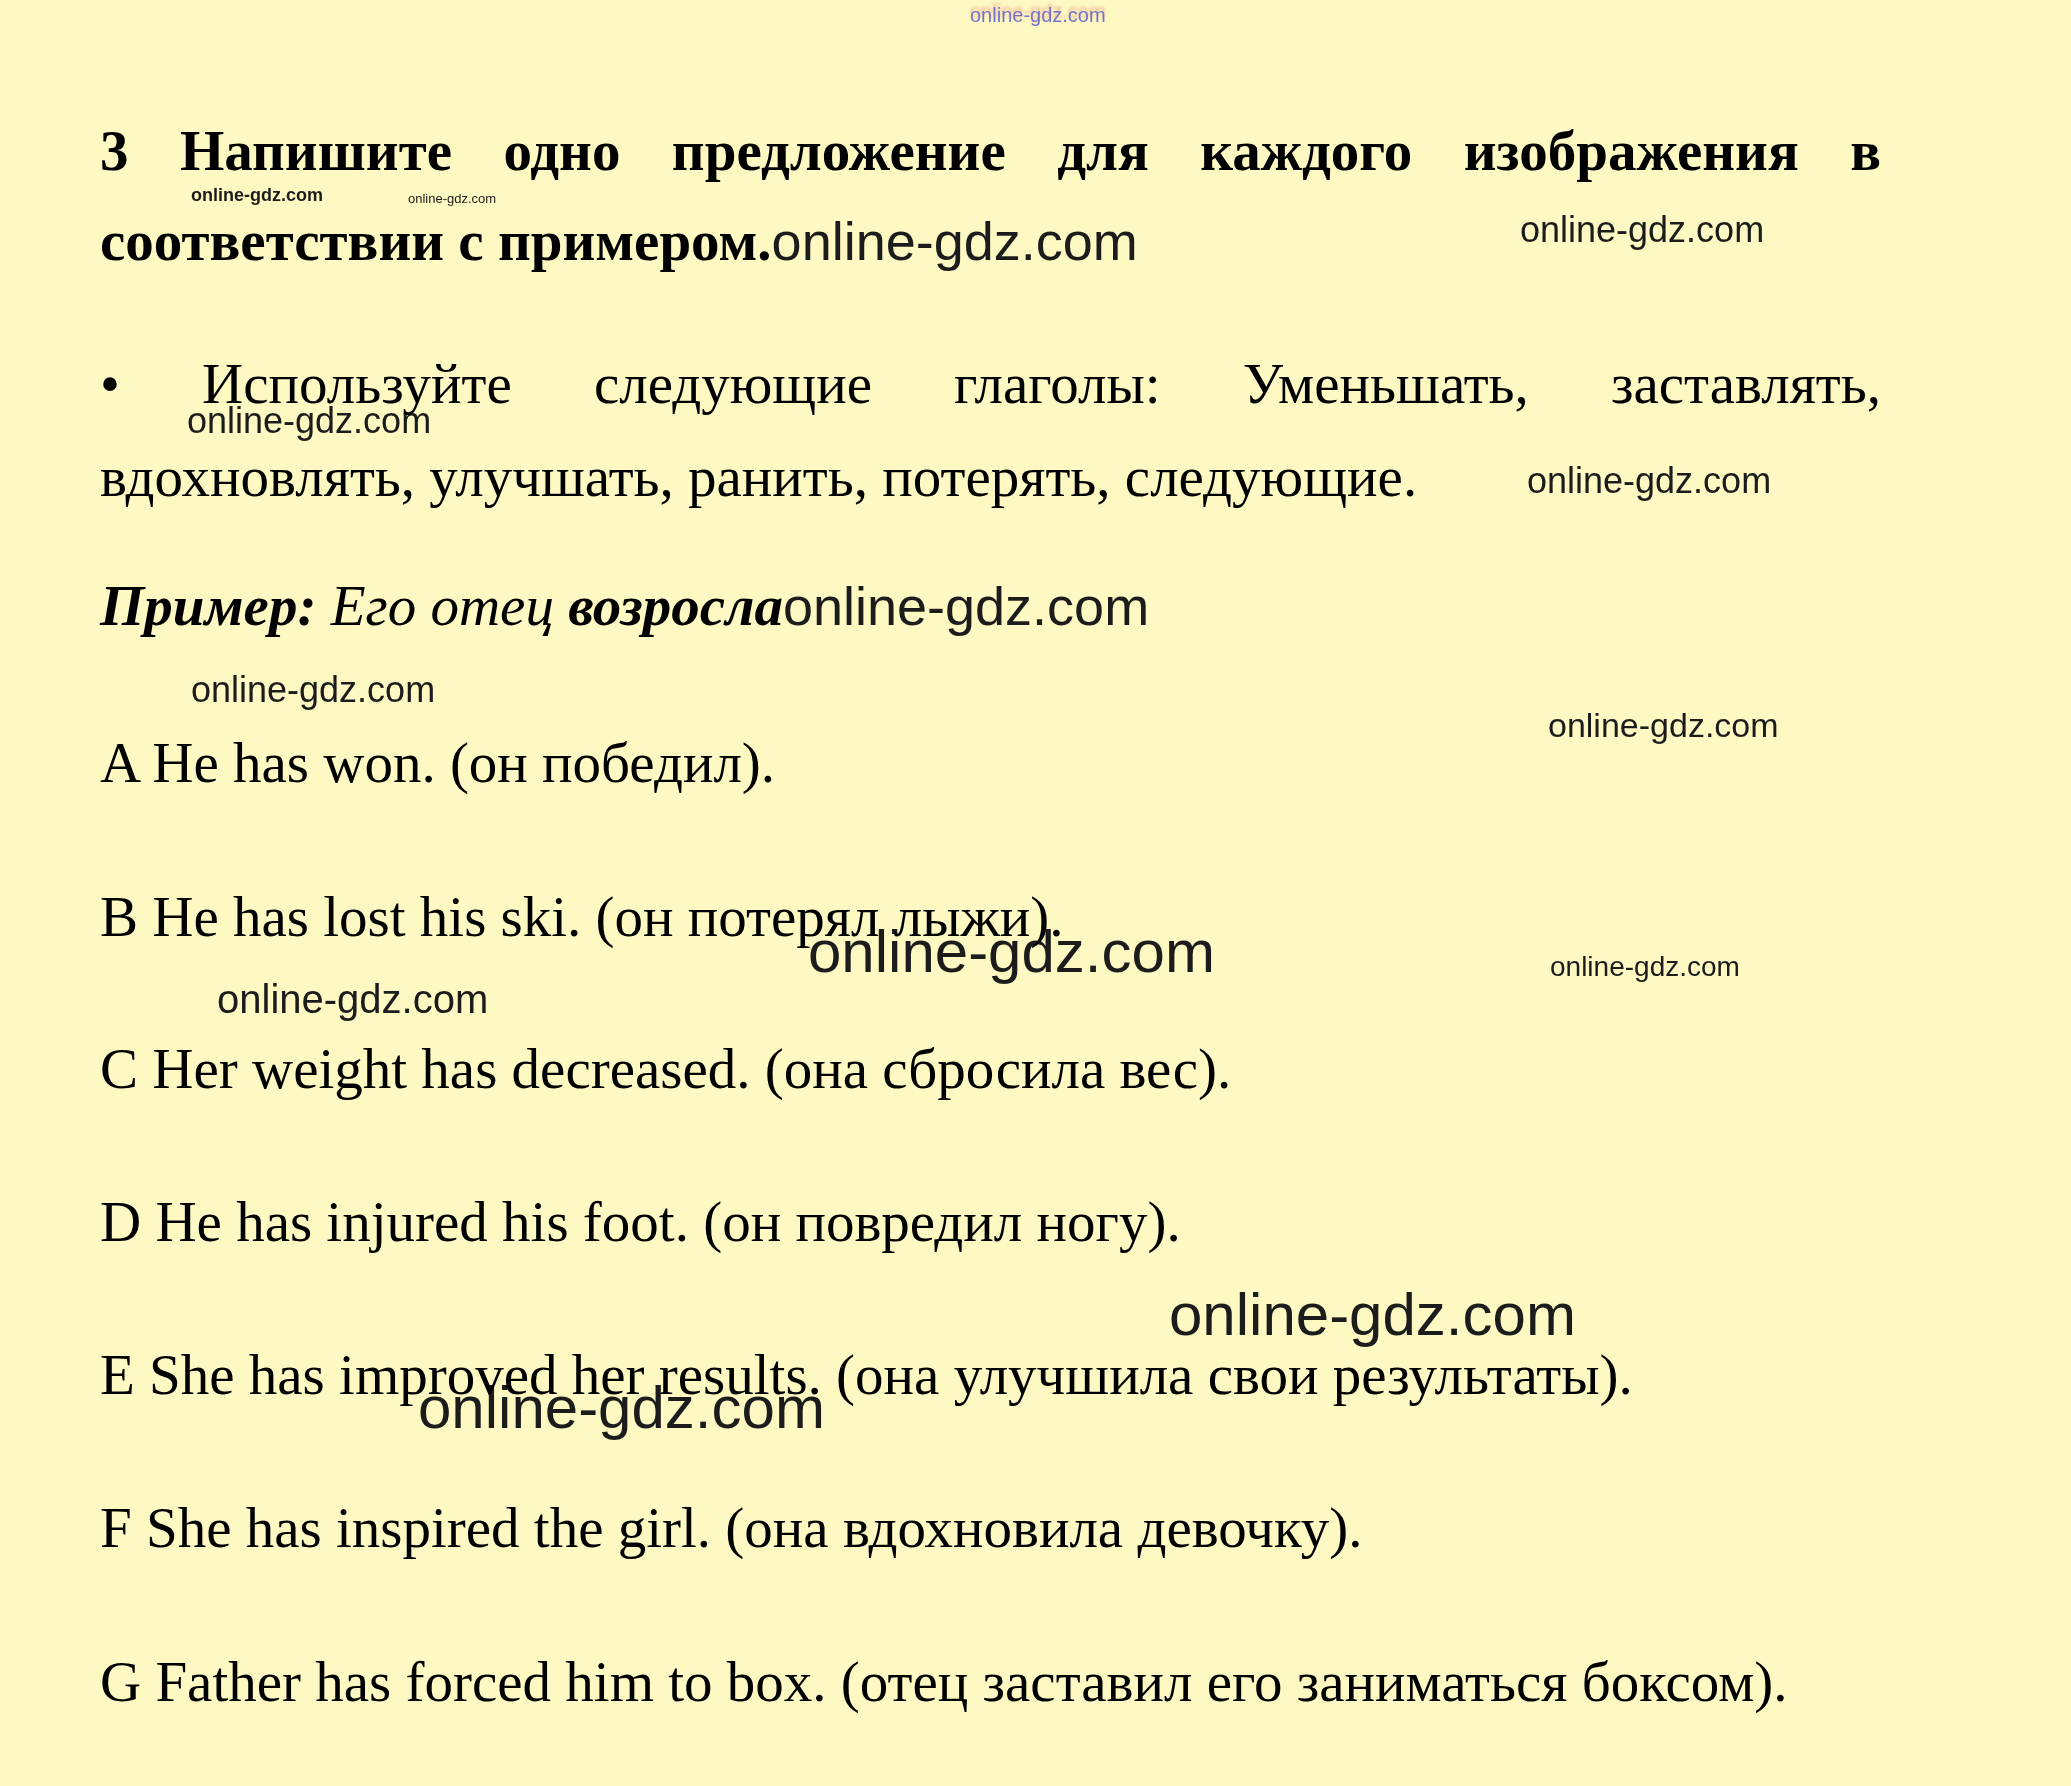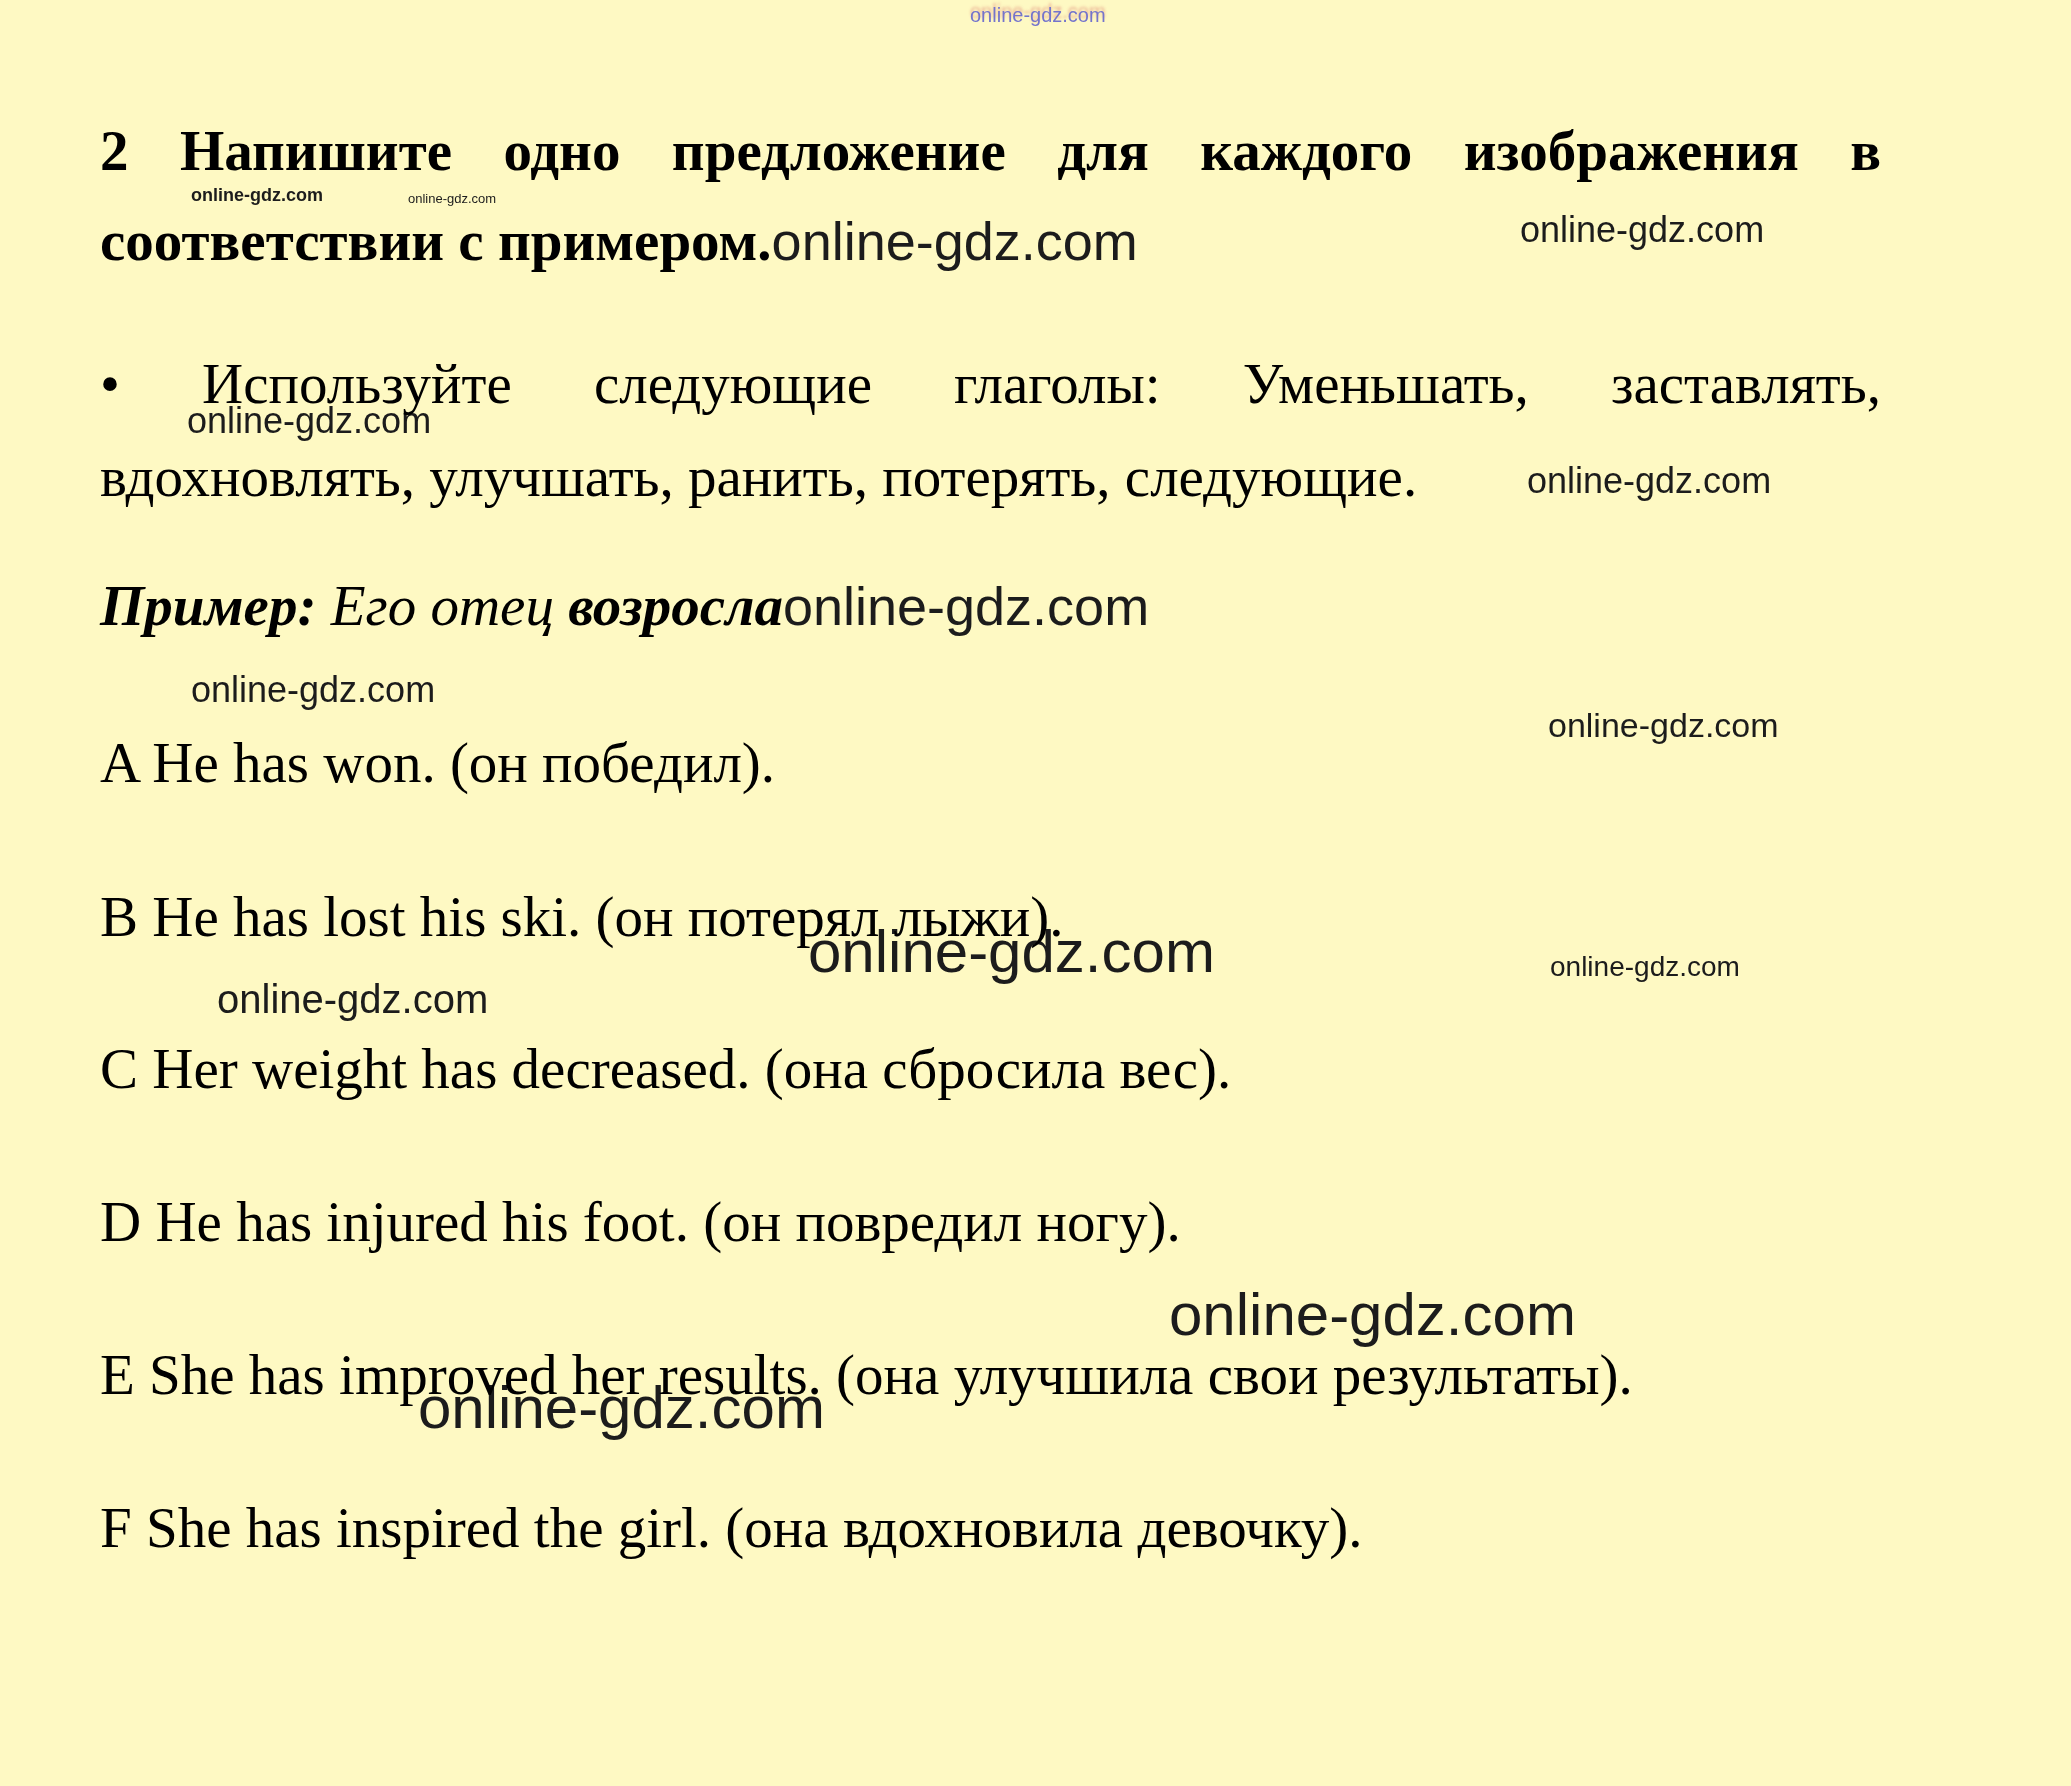--- a/index.html
+++ b/index.html
@@ -86,33 +86,34 @@
   <span class="wm wm-bullet-left">online-gdz.com</span>
   <span class="wm wm-bullet-right">online-gdz.com</span>
   <span class="wm wm-pre-a">online-gdz.com</span>
   <span class="wm wm-a-right">online-gdz.com</span>
   <span class="wm wm-b-center">online-gdz.com</span>
   <span class="wm wm-b-right">online-gdz.com</span>
   <span class="wm wm-b-left">online-gdz.com</span>
   <span class="wm wm-e-upper">online-gdz.com</span>
   <span class="wm wm-e-lower">online-gdz.com</span>
 
-  <div class="line heading1 just">2 Напишите одно предложение для каждого изображения в</div>
+  <div class="line heading1 just">3 Напишите одно предложение для каждого изображения в</div>
   <div class="line heading2">
     <span>соответствии с примером.</span><span class="wm-inline">online-gdz.com</span>
   </div>
 
   <div class="line bullet1 just">• Используйте следующие глаголы: Уменьшать, заставлять,</div>
   <div class="line bullet2">вдохновлять, улучшать, ранить, потерять, следующие.</div>
 
   <div class="line example">
     <span class="bold italic">Пример:</span><span class="italic"> Его отец </span><span class="bold italic">возросла</span><span class="wm-inline">online-gdz.com</span>
   </div>
 
   <div class="line ans-a">A He has won. (он победил).</div>
   <div class="line ans-b">B He has lost his ski. (он потерял лыжи).</div>
   <div class="line ans-c">C Her weight has decreased. (она сбросила вес).</div>
   <div class="line ans-d">D He has injured his foot. (он повредил ногу).</div>
   <div class="line ans-e">E She has improved her results. (она улучшила свои результаты).</div>
   <div class="line ans-f">F She has inspired the girl. (она вдохновила девочку).</div>
+  <div class="line ans-g">G Father has forced him to box. (отец заставил его заниматься боксом).</div>
 
 </div>
 
 
 </body></html>

